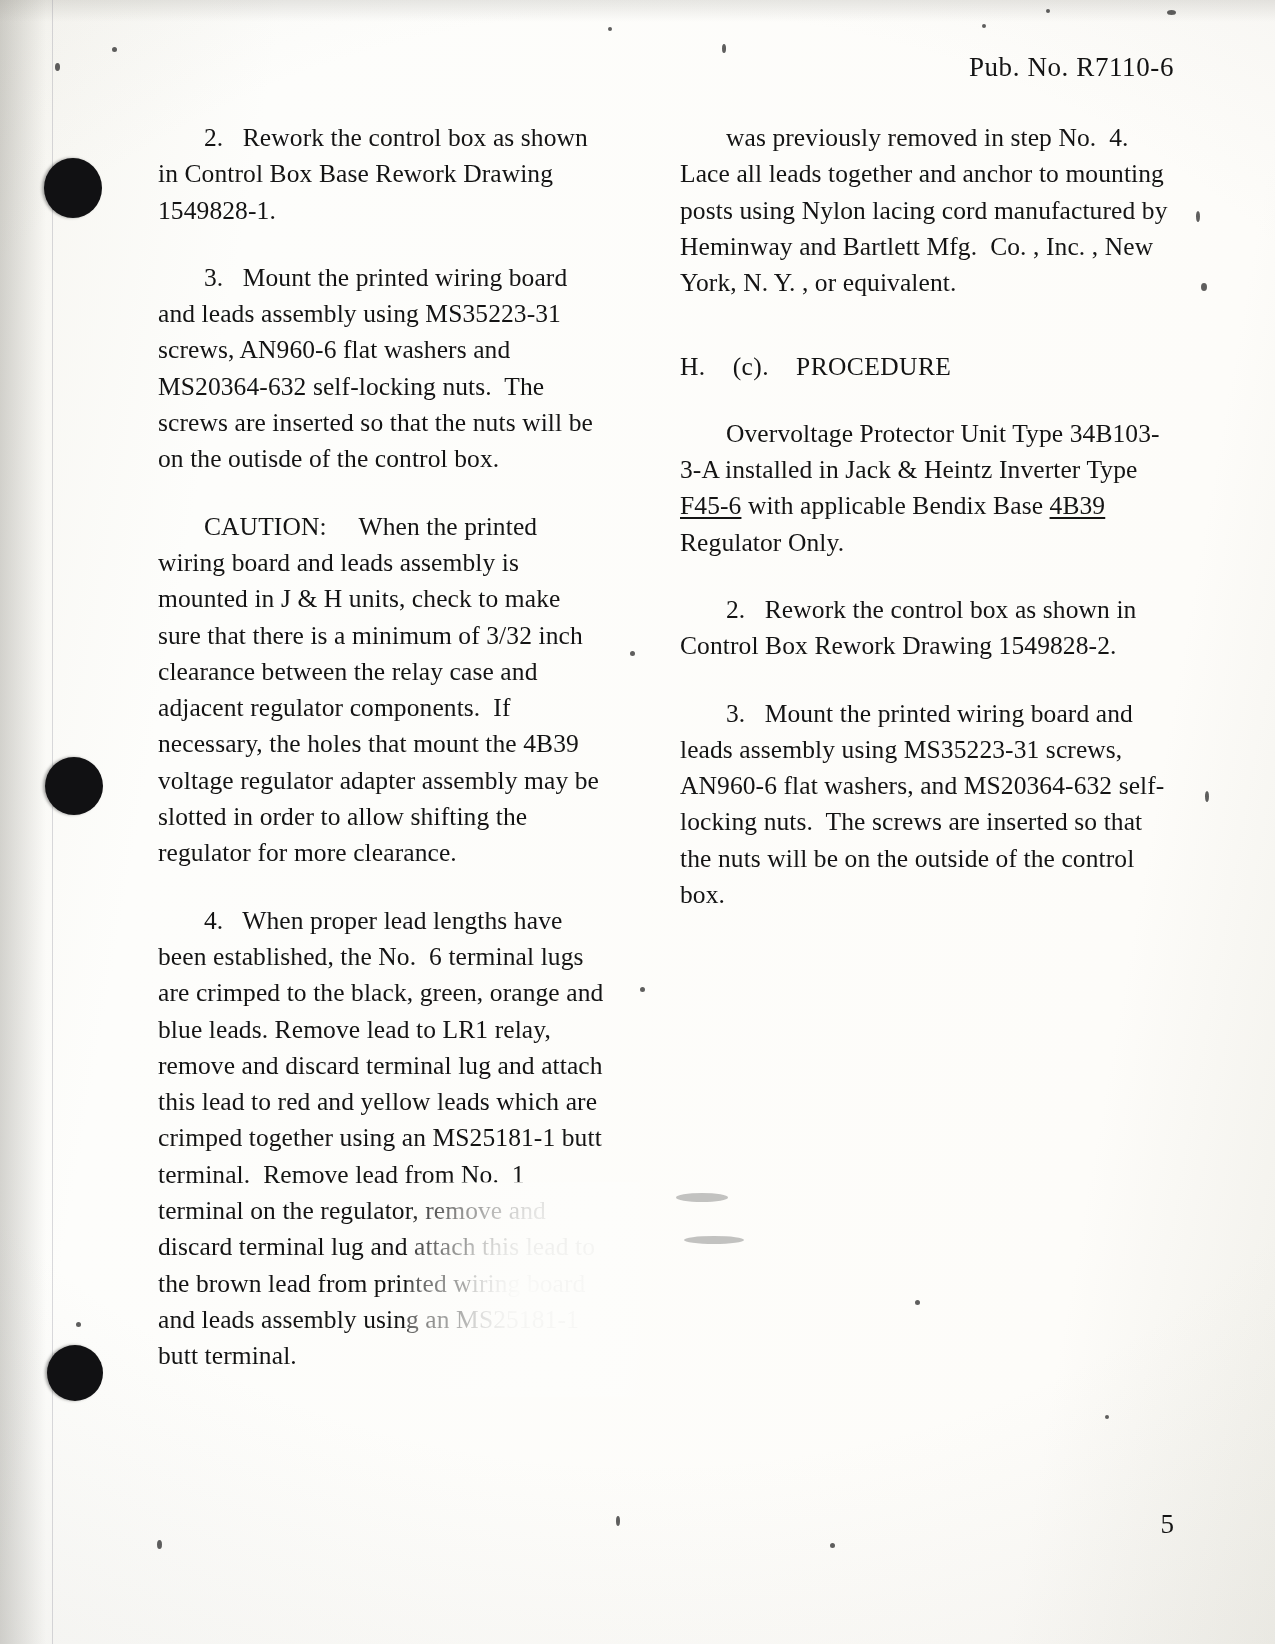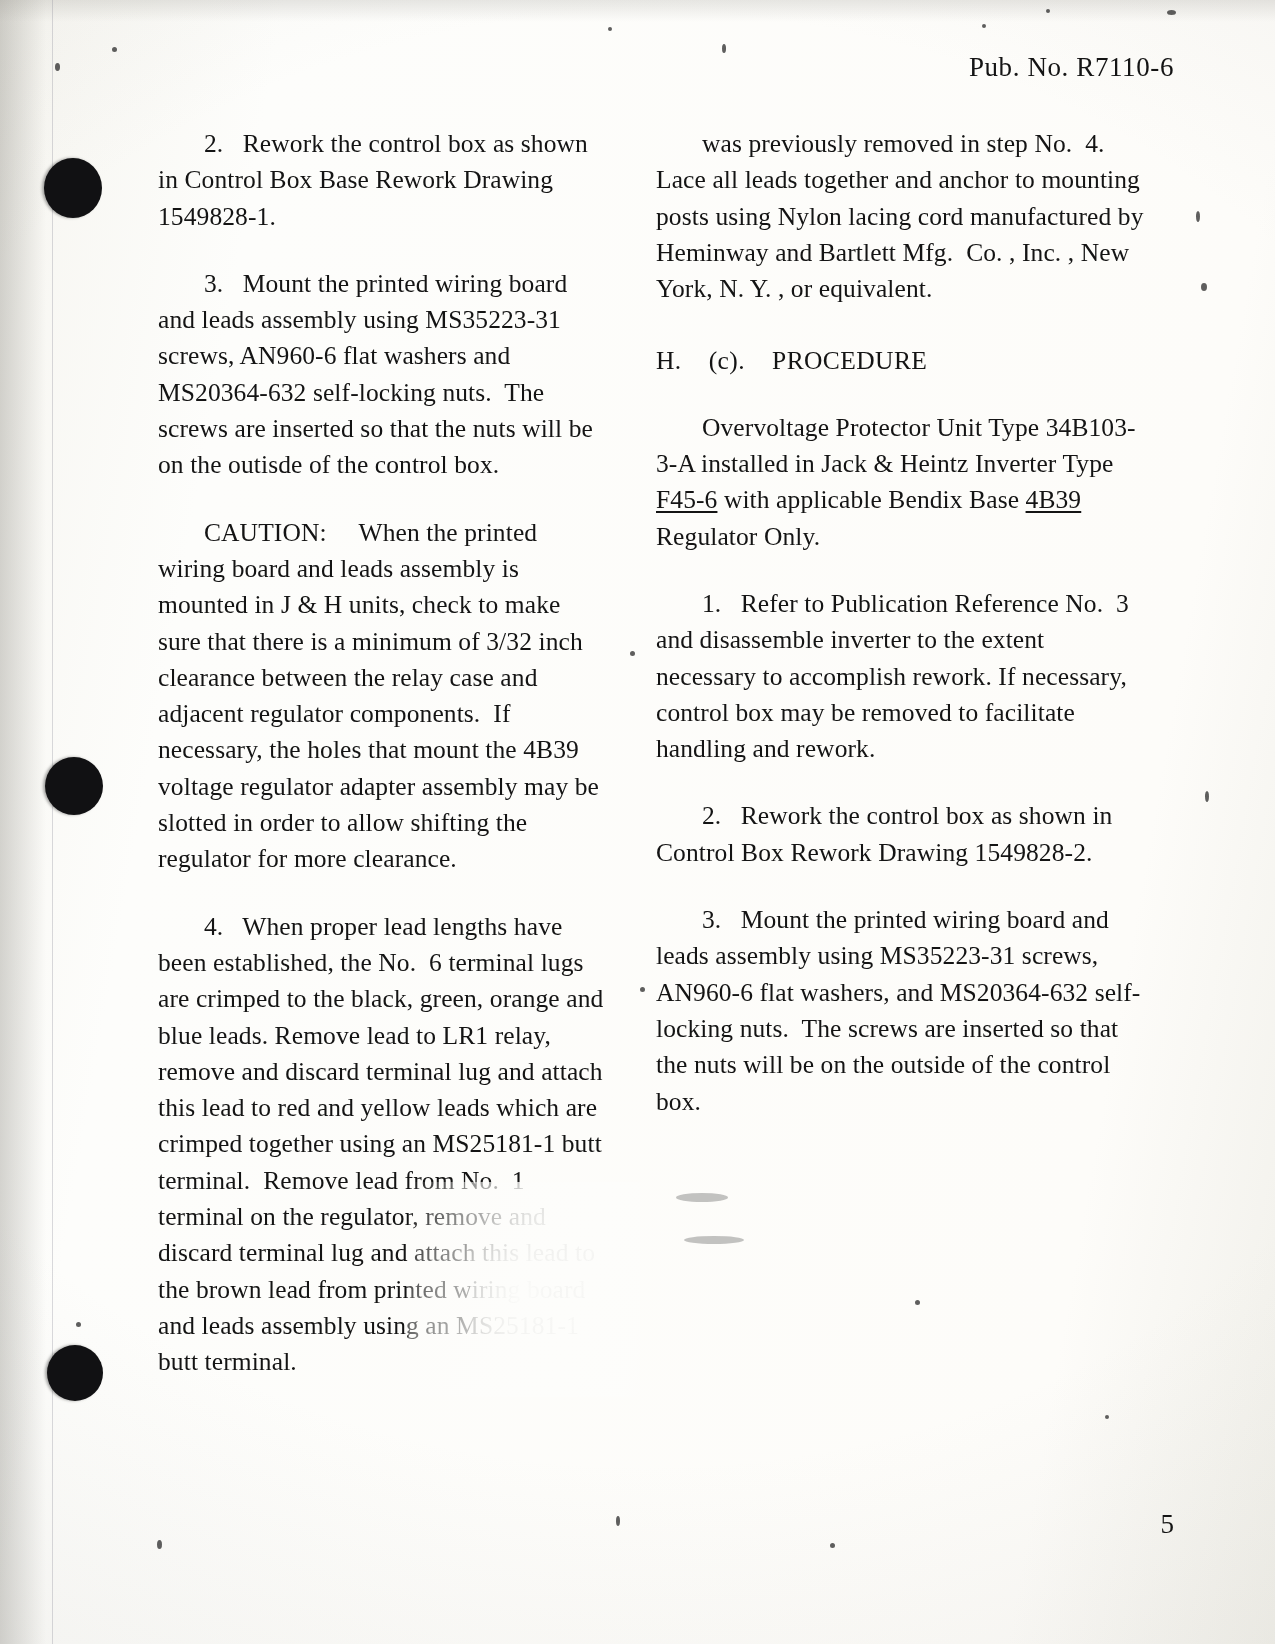--- a/index.html
+++ b/index.html
@@ -65,24 +65,24 @@
 
   
   .col {
     position: absolute;
     top: 118px;
     font-size: 25.5px;
     line-height: 36.3px;
     letter-spacing: 0.1px;
   }
   .col-left  { left: 158px;  width: 448px; }
-  .col-right { left: 656px;  width: 490px; }
+  .col-right { left: 680px;  width: 490px; }
 
   p.para {
-    margin: 8px 0 31px 0;
+    margin: 2px 0 31px 0;
     text-align: left;
     white-space: pre-wrap;
   }
   p.para.tight { margin-bottom: 0; }
   .indent { display: inline-block; width: 46px; }
 
   .heading {
     margin: 0 0 30px 0;
     white-space: pre;
     letter-spacing: 0.4px;
@@ -158,25 +158,24 @@
   <div class="col col-left">
     <p class="para" style="text-indent: 46px;">2.   Rework the control box as shown in Control Box Base Rework Drawing 1549828-1.</p>
     <p class="para" style="text-indent: 46px;">3.   Mount the printed wiring board and leads assembly using MS35223-31 screws, AN960-6 flat washers and MS20364-632 self-locking nuts.  The screws are inserted so that the nuts will be on the outisde of the control box.</p>
     <p class="para" style="text-indent: 46px;">CAUTION:     When the printed wiring board and leads assembly is mounted in J &amp; H units, check to make sure that there is a minimum of 3/32 inch clearance between the relay case and adjacent regulator components.  If necessary, the holes that mount the 4B39 voltage regulator adapter assembly may be slotted in order to allow shifting the regulator for more clearance.</p>
     <p class="para" style="text-indent: 46px;">4.   When proper lead lengths have been established, the No.  6 terminal lugs are crimped to the black, green, orange and blue leads. Remove lead to LR1 relay, remove and discard terminal lug and attach this lead to red and yellow leads which are crimped together using an MS25181-1 butt terminal.  Remove lead from No.  1 terminal on the regulator, remove and discard terminal lug and attach this lead to the brown lead from printed wiring board and leads assembly using an MS25181-1 butt terminal.</p>
   </div>
 
   <div class="col col-right">
     <p class="para" style="text-indent: 46px;">was previously removed in step No.  4. Lace all leads together and anchor to mounting posts using Nylon lacing cord manufactured by Heminway and Bartlett Mfg.  Co. , Inc. , New York, N. Y. , or equivalent.</p>
 
-    <p class="heading" style="margin-top:36px;">H.    (c).    PROCEDURE</p>
+    <p class="heading" style="margin-top:48px;">H.    (c).    PROCEDURE</p>
 
     <p class="para"><span class="indent"></span><span>Overvoltage Protector Unit Type 34B103-3-A installed in Jack &amp; Heintz Inverter Type </span><span class="ul">F45-6</span><span> with applicable Bendix Base </span><span class="ul">4B39</span><span> Regulator Only.</span></p>
 
-    <p class="para" style="text-indent: 46px;">1.   Refer to Publication Reference No.  3 and disassemble inverter to the extent necessary to accomplish rework. If necessary, control box may be removed to facilitate handling and rework.</p>
     <p class="para" style="text-indent: 46px;">2.   Rework the control box as shown in Control Box Rework Drawing 1549828-2.</p>
     <p class="para tight" style="text-indent: 46px;">3.   Mount the printed wiring board and leads assembly using MS35223-31 screws, AN960-6 flat washers, and MS20364-632 self-locking nuts.  The screws are inserted so that the nuts will be on the outside of the control box.</p>
   </div>
 
   <div class="fade-wash"></div>
   <div class="fade-wash2"></div>
 
   <div class="speck" style="left:1167px; top:10px;  width:9px;  height:5px;"></div>
   <div class="speck" style="left:1046px; top:9px;   width:4px;  height:4px;"></div>
   <div class="speck" style="left:982px;  top:24px;  width:4px;  height:4px;"></div>

